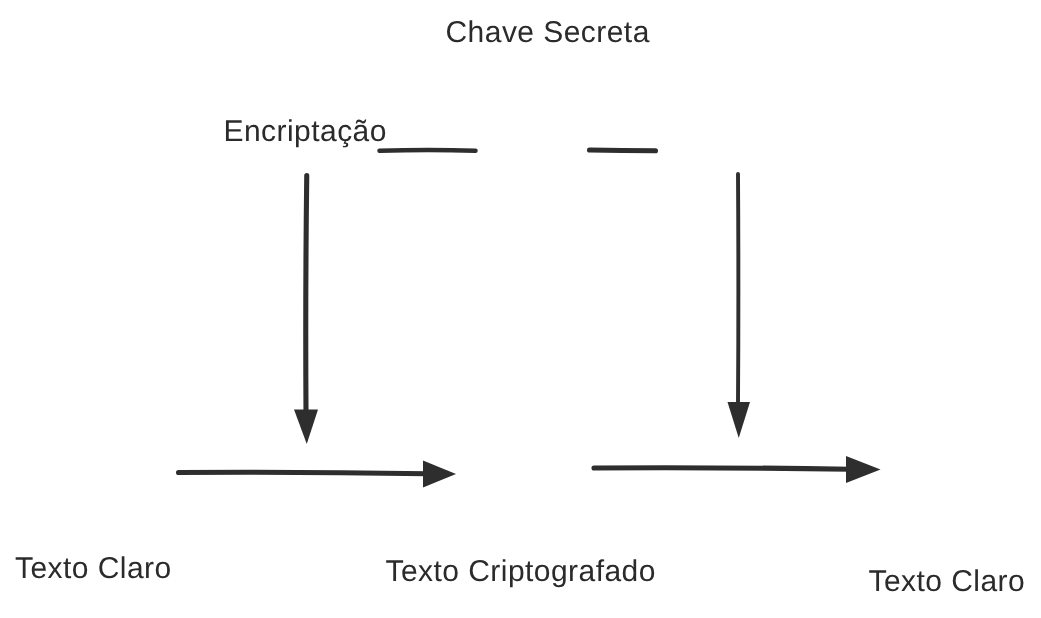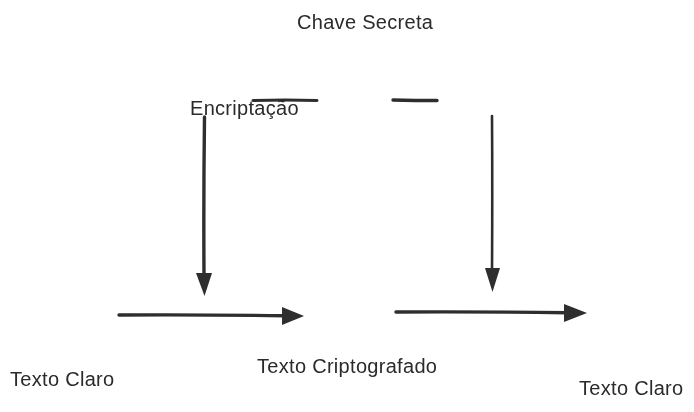--- a/index.html
+++ b/index.html
@@ -18,24 +18,24 @@
   .label {
     position: absolute;
     color: #2b2b2b;
     font-size: 20px;
     font-weight: 500;
     letter-spacing: 0.3px;
     white-space: nowrap;
     line-height: 1.2;
   }
   #lbl-chave        { left: 297px; top: 10px;  }
-  #lbl-encriptacao  { left: 149px; top: 96px; margin-left: 41px;  }
+  #lbl-encriptacao  { left: 149px; top: 76px;  }
   #lbl-decriptacao  { left: 436px; top: 88px;  }
   #lbl-texto-claro-esq  { left: 10px;  top: 367px; }
-  #lbl-texto-cripto     { left: 257px; top: 354px; }
+  #lbl-texto-cripto     { left: 257px; top: 369px; }
   #lbl-texto-claro-dir  { left: 579px; top: 376px; }
   #diagram-svg {
     position: absolute;
     left: 0;
     top: 0;
   }
   #diagram-svg .stroke {
     stroke: #2e2e2e;
     fill: none;
     stroke-linecap: round;

